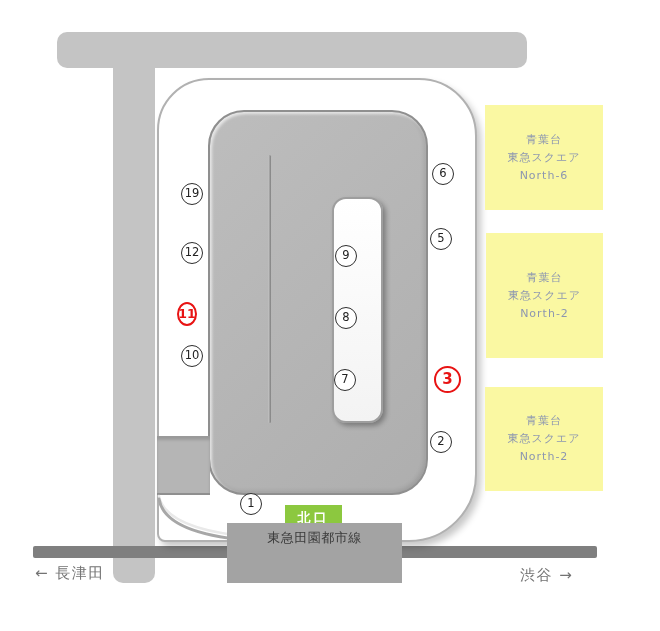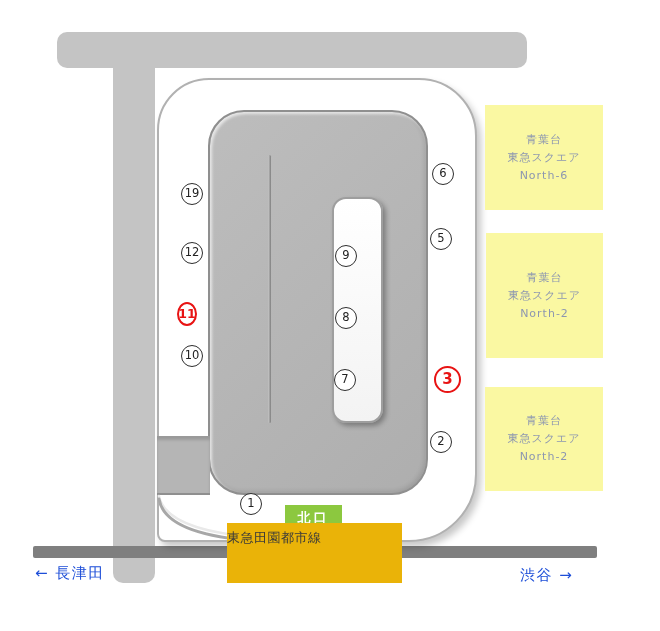--- a/index.html
+++ b/index.html
@@ -70,28 +70,28 @@
   .b3{left:486px;top:233px;width:117px;height:125px;}
   .b2{left:485px;top:387px;width:118px;height:104px;}
   
   .exit-tab{
     position:absolute;left:285px;top:505px;width:57px;height:22px;
     background:#8CC83F;z-index:7;display:flex;align-items:flex-end;justify-content:center;
     color:#ffffff;font-size:13px;font-weight:bold;letter-spacing:3px;
   }
   .station-box{
     position:absolute;left:227px;top:523px;width:175px;height:60px;
-    background:#eab308;z-index:7;display:flex;flex-direction:column;
+    background:#a3a3a3;z-index:7;display:flex;flex-direction:column;align-items:center;
     padding-top:6px;box-sizing:border-box;
   }
   .line-name{font-size:13px;color:#3A3A3A;letter-spacing:0.5px;}
   .station-name{font-size:23px;color:#2E2E2E;font-weight:bold;letter-spacing:2px;margin-top:1px;}
   
   .dir{
-    position:absolute;font-size:15px;color:#1d4ed8;letter-spacing:1.5px;z-index:7;white-space:nowrap;
+    position:absolute;font-size:15px;color:#737373;letter-spacing:1.5px;z-index:7;white-space:nowrap;
   }
   .dir-west{left:35px;top:564px;}
   .dir-east{left:520px;top:566px;}
 </style>
 </head>
 <body>
 
 <div id="map">
 
   <div class="road-top"></div>

